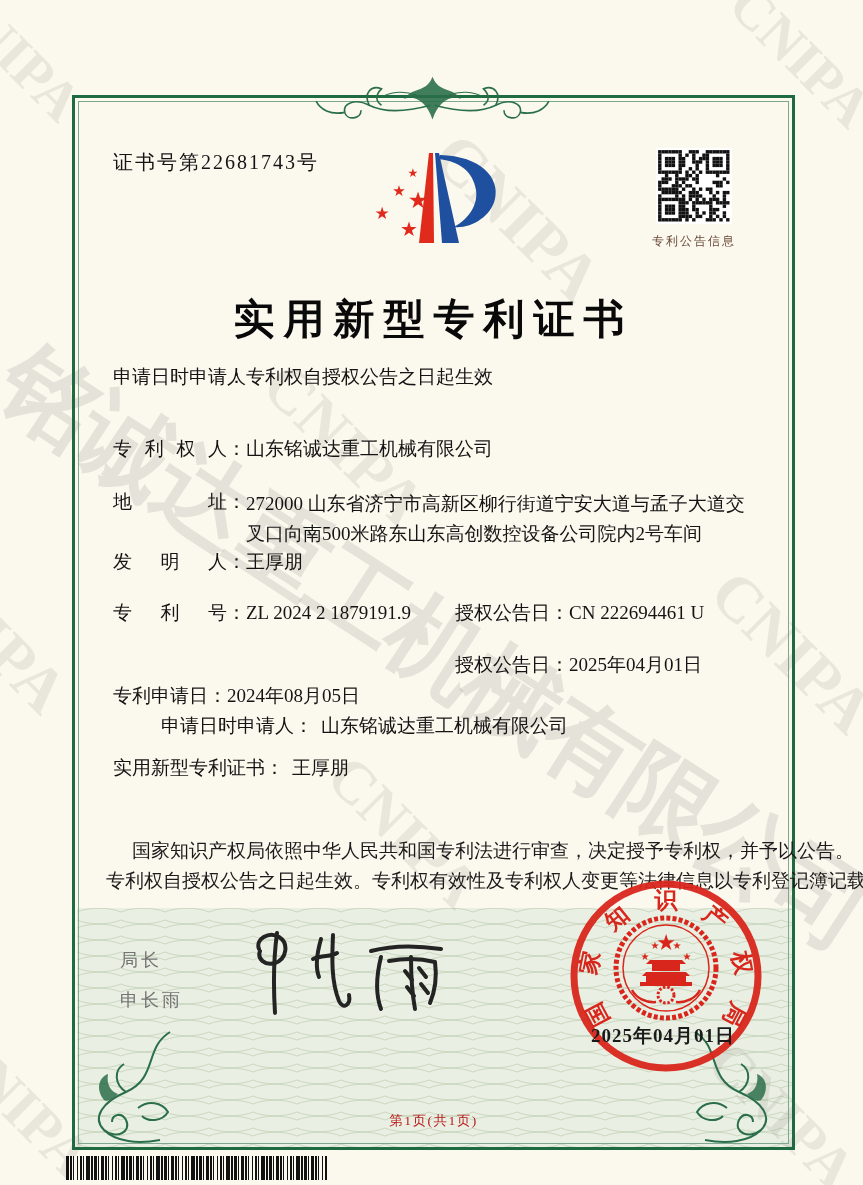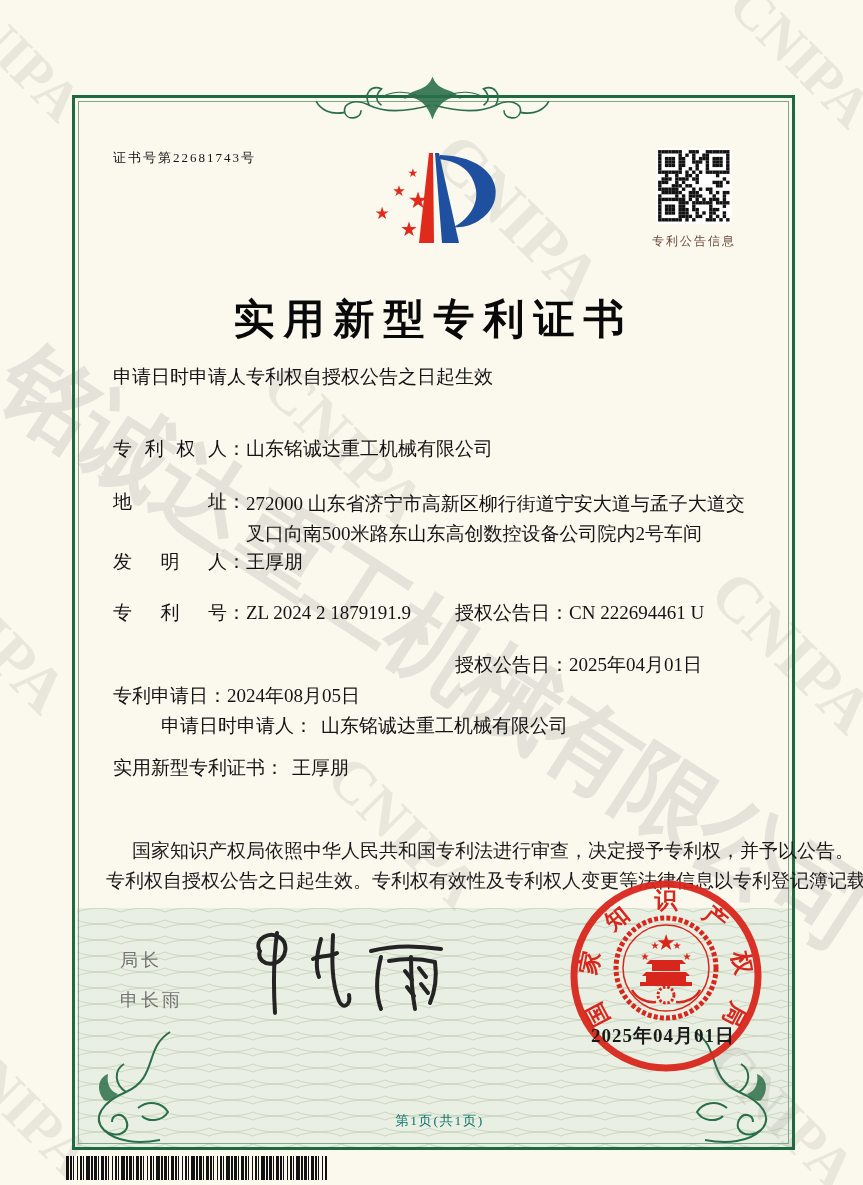--- a/index.html
+++ b/index.html
@@ -38,35 +38,35 @@
   .frame-outer{
     position:absolute;left:72px;top:95px;width:723px;height:1055px;z-index:4;
     border:3px solid var(--c-green);box-sizing:border-box;pointer-events:none;
   }
   .frame-inner{
     position:absolute;inset:3px;border:1px solid var(--c-green-light);
   }
   .ornament{position:absolute;z-index:5;pointer-events:none;}
   
   .abs{position:absolute;z-index:6;}
-  .cert-no{left:113px;top:149px;font-size:13px;letter-spacing:2px;}
+  .cert-no{left:113px;top:149px;font-size:20px;letter-spacing:2px;}
   .qr-caption{left:638px;top:233px;width:112px;text-align:center;font-size:12px;
     letter-spacing:2px;color:var(--c-caption);}
   .title{left:72px;top:256px;width:723px;text-align:center;font-size:41px;
     font-weight:bold;letter-spacing:9px;color:#090909;margin-top:36px;}
   .row{left:113px;font-size:19px;white-space:nowrap;}
   .lblJ{display:inline-block;width:114px;text-align:justify;text-align-last:justify;}
   .val-wrap{display:inline-block;width:505px;white-space:normal;vertical-align:top;line-height:30px;}
   .row-right{left:455px;}
   .legal{left:106px;top:836px;width:660px;font-size:19px;line-height:30px;color:#1b1b1b;}
   .legal .l1{text-indent:26px;white-space:nowrap;}
   .legal .l2{white-space:nowrap;}
   .signer{left:120px;font-size:18px;letter-spacing:3px;color:#737373;
     font-family:"Liberation Sans","DejaVu Sans",sans-serif;}
-  .footer-page{left:72px;top:1112px;width:723px;text-align:center;font-size:13.5px;letter-spacing:1.5px;color:#0f766e;margin-left:6px;}
+  .footer-page{left:72px;top:1112px;width:723px;text-align:center;font-size:13.5px;letter-spacing:1.5px;color:#b91c1c;}
   svg text{font-family:"Liberation Serif","DejaVu Serif",serif;}
 </style>
 </head>
 <body>
 
 <div class="page">
 
   <div class="wm" style="left:-28px;top:-34px;font-size:56px;">CNIPA</div>
   <div class="wm" style="left:472px;top:118px;font-size:66px;">CNIPA</div>
   <div class="wm" style="left:762px;top:-28px;font-size:56px;">CNIPA</div>

